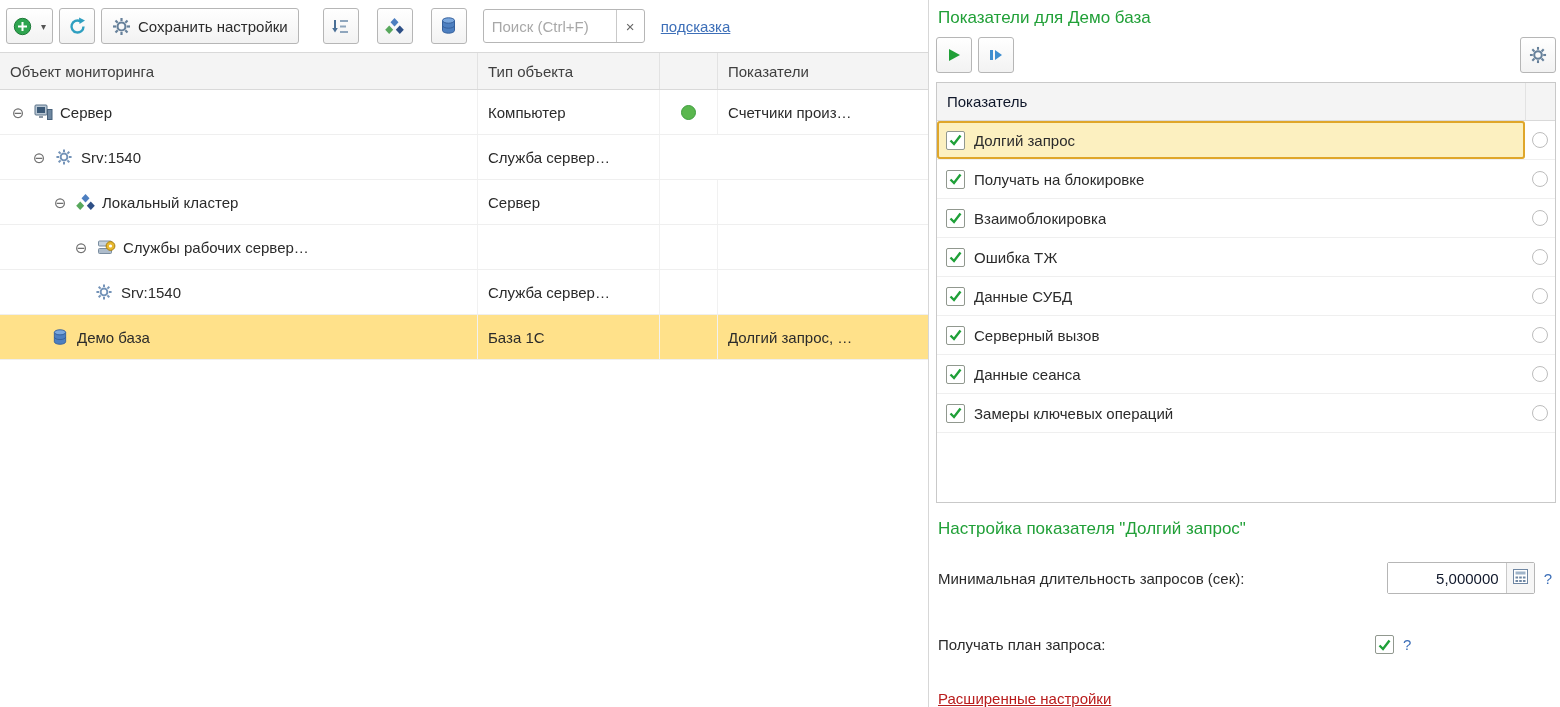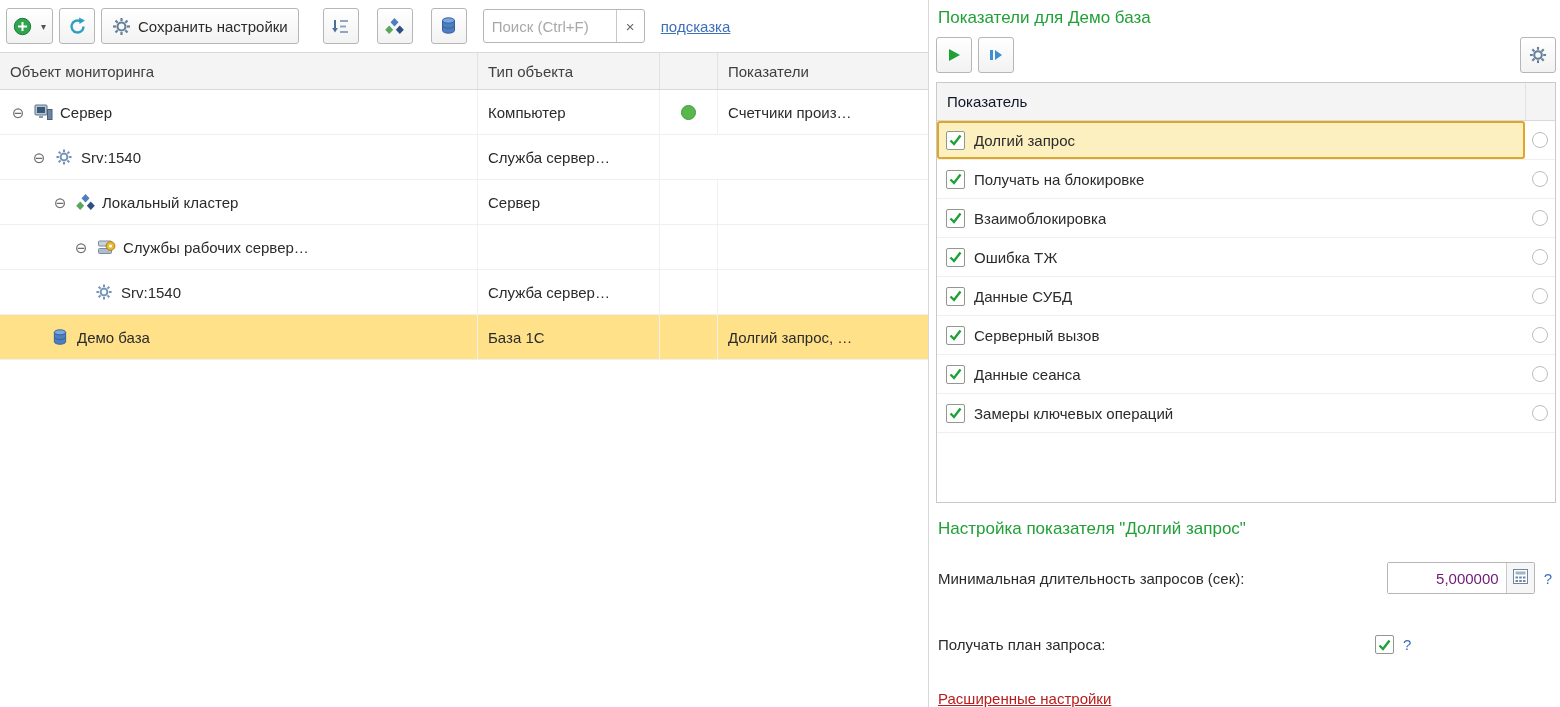--- a/index.html
+++ b/index.html
@@ -52,21 +52,21 @@
   .chk{width:19px;height:19px;border:1px solid #91988f;border-radius:2px;background:#fff;display:inline-flex;align-items:center;justify-content:center;flex:none;cursor:pointer;}
   .chk svg{display:block;}
   .ind-label{margin-left:9px;overflow:hidden;white-space:nowrap;}
   .radio-cell{width:30px;display:flex;justify-content:center;flex:none;}
   .radio{width:16px;height:16px;border-radius:50%;border:1px solid #bdbdbd;background:#fff;cursor:pointer;}
 
   .settings-title{color:#21a038;font-size:17px;margin:16px 0 6px;padding-left:2px;}
   .field-row{display:flex;align-items:center;margin:17px 0;padding:0 4px 0 2px;height:34px;}
   .field-label{width:437px;flex:none;overflow:hidden;white-space:nowrap;}
   .num-group{margin-left:auto;display:flex;align-items:center;border:1px solid #b6b6b6;border-radius:2px;height:32px;background:#fff;}
-  .num-input{width:118px;height:30px;border:none;outline:none;text-align:right;padding:0 7px;font:inherit;color:#701a75;}
+  .num-input{width:118px;height:30px;border:none;outline:none;text-align:right;padding:0 7px;font:inherit;color:#0f172a;}
   .calc-btn{width:28px;height:30px;border:none;border-left:1px solid #c9c9c9;background:#f6f6f6;display:flex;align-items:center;justify-content:center;cursor:pointer;}
   .help-link{color:#3d6fb8;margin-left:9px;text-decoration:none;cursor:pointer;}
   .plan-gap{margin-left:0;}
   .adv-link{color:#b91c1c;text-decoration:underline;margin:12px 0 0 2px;display:inline-block;cursor:pointer;}
 </style>
 </head>
 <body>
 
 <div class="app">
 

